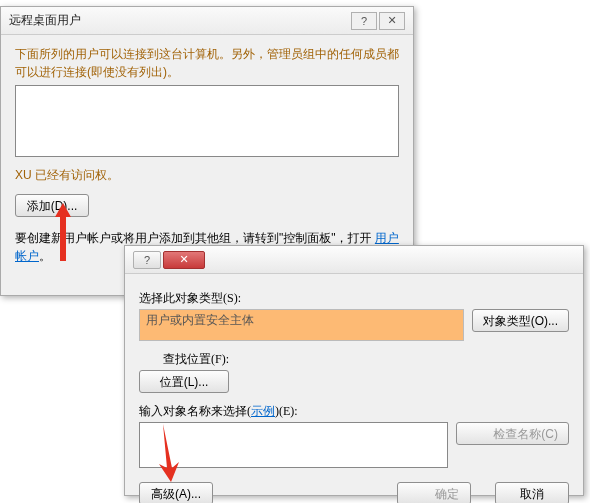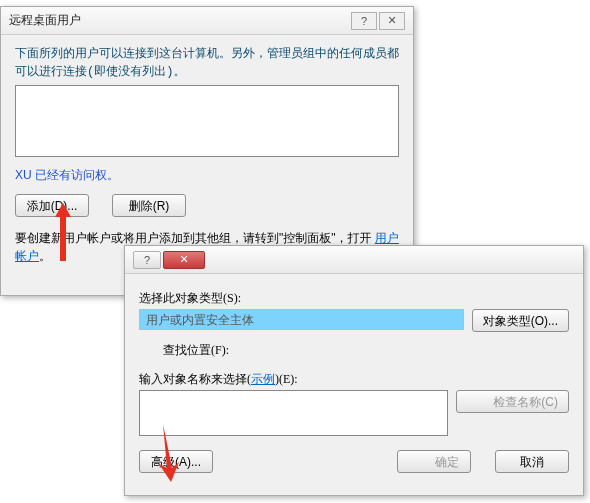--- a/index.html
+++ b/index.html
@@ -44,28 +44,28 @@
     .tb-btn.close {
       background: linear-gradient(to bottom, #e27777, #c83a3a);
       border-color: #a33030;
       color: #fff;
       width: 42px;
     }
     .dialog1 .tb-btn { border-radius: 0; background:#f0f0f0; width:26px;}
 
     .body { padding: 10px 14px; position: relative; }
 
-    .desc { color: #0c4a6e; line-height: 1.5; margin-bottom: 4px; font-family: Liberation Mono, monospace; }
+    .desc { color: #a16207; line-height: 1.5; margin-bottom: 4px; }
     .listbox {
       width: 100%; height: 72px;
       background: #fff;
       border: 1px solid #888;
       margin-top: 4px;
     }
-    .access-line { margin-top: 10px; color: #1d4ed8; }
+    .access-line { margin-top: 10px; color: #a16207; }
     .btn {
       background: linear-gradient(to bottom, #fdfdfd, #e3e3e3);
       border: 1px solid #8f8f8f;
       border-radius: 3px;
       padding: 3px 10px;
       font-size: 12px;
       cursor: pointer;
       min-width: 74px;
       height: 23px;
       font-family: inherit;
@@ -78,24 +78,24 @@
 
     .arrow {
       position: absolute;
       pointer-events: none;
     }
     .arrow svg { display:block; }
 
     
     .field-label { margin-top: 6px; color: #000; font-family: Liberation Serif, serif; }
     .readonly-box {
-      background: #7dd3fc;
+      background: #fdba74;
       border: 1px solid #bbb;
       padding: 3px 6px;
-      height: 21px;
+      height: 32px;
       line-height: 14px;
       color: #555;
     }
     .row {
       display: flex;
       gap: 8px;
       align-items: stretch;
       margin-top: 2px;
     }
     .row .grow { flex: 1; }
@@ -128,21 +128,20 @@
       <div class="tb-btn">?</div>
       <div class="tb-btn">✕</div>
     </div>
   </div>
   <div class="body">
     <div class="desc">下面所列的用户可以连接到这台计算机。另外，管理员组中的任何成员都可以进行连接(即使没有列出)。</div>
     <div class="listbox"></div>
     <div class="access-line">XU 已经有访问权。</div>
     <div class="btn-row">
       <button class="btn">添加(D)...</button>
-      <button class="btn">删除(R)</button>
     </div>
     <div class="instr">
       <span>要创建新用户帐户或将用户添加到其他组，请转到"控制面板"，打开 </span><span class="link">用户帐户</span><span>。</span>
     </div>
 
     <div class="arrow" style="left:50px; top:168px;">
       <svg width="24" height="60" viewBox="0 0 24 60">
         <path d="M12 0 L4 14 L9 14 L9 58 L15 58 L15 14 L20 14 Z" fill="#e53020"></path>
       </svg>
     </div>
@@ -158,20 +157,21 @@
   </div>
   <div class="body">
     <div class="field-label">选择此对象类型(S):</div>
     <div class="row">
       <div class="readonly-box grow">用户或内置安全主体</div>
       <button class="btn">对象类型(O)...</button>
     </div>
 
     <div class="field-label" style="margin-top:10px;margin-left:24px;">查找位置(F):</div>
     <div class="row">
+      <button class="btn">位置(L)...</button>
     </div>
 
     <div class="field-label" style="margin-top:10px;">
       <span>输入对象名称来选择(</span><span class="link">示例</span><span>)(E):</span>
     </div>
     <div class="row">
       <textarea class="txtarea grow" value="" style=""></textarea>
       <button class="btn disabled">检查名称(C)</button>
     </div>
 

